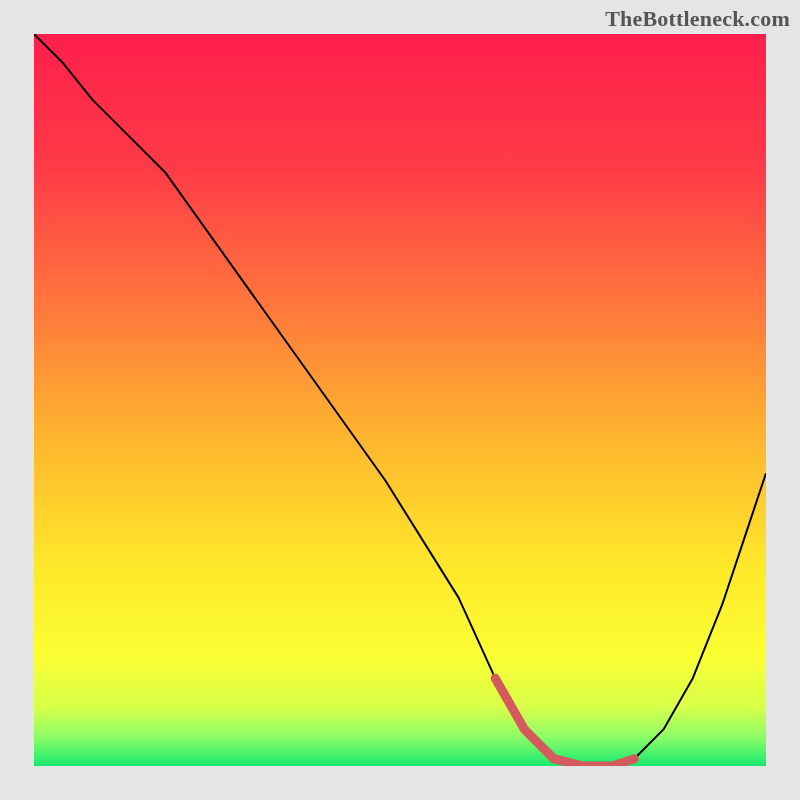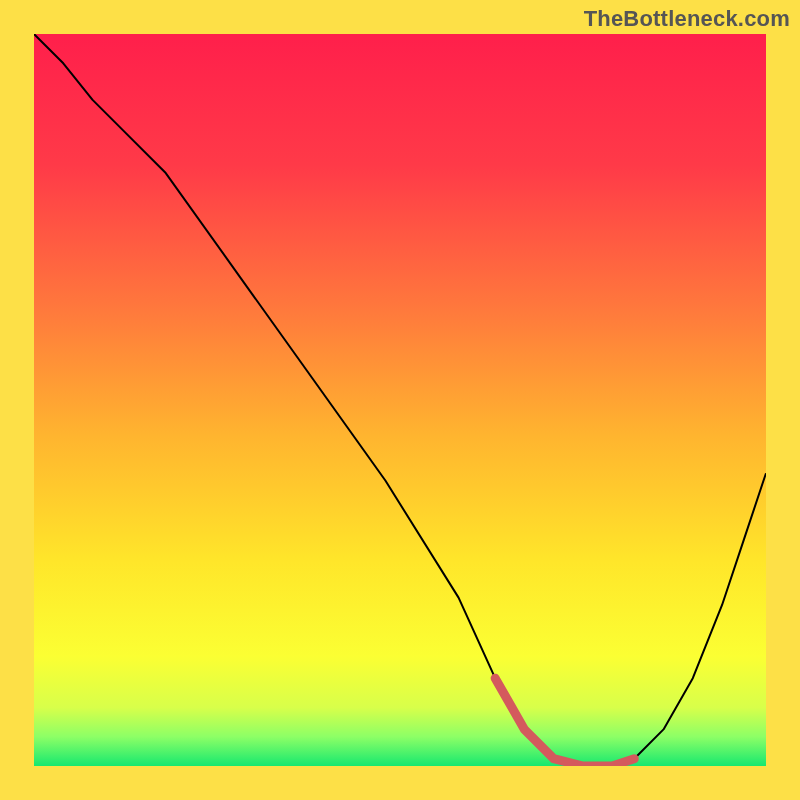--- a/index.html
+++ b/index.html
@@ -8,21 +8,22 @@
     width: 800px;
     height: 800px;
     background: #000;
     overflow: hidden;
     font-family: Arial, Helvetica, sans-serif;
   }
   .frame {
     position: relative;
     width: 800px;
     height: 800px;
-    background: #fde047;
+    background: #e5e5e5;
+    font-family: Liberation Serif, serif;
   }
   .watermark {
     position: absolute;
     top: 6px;
     right: 10px;
     color: #555;
     font-size: 22px;
     font-weight: 600;
     letter-spacing: 0.2px;
     z-index: 5;

